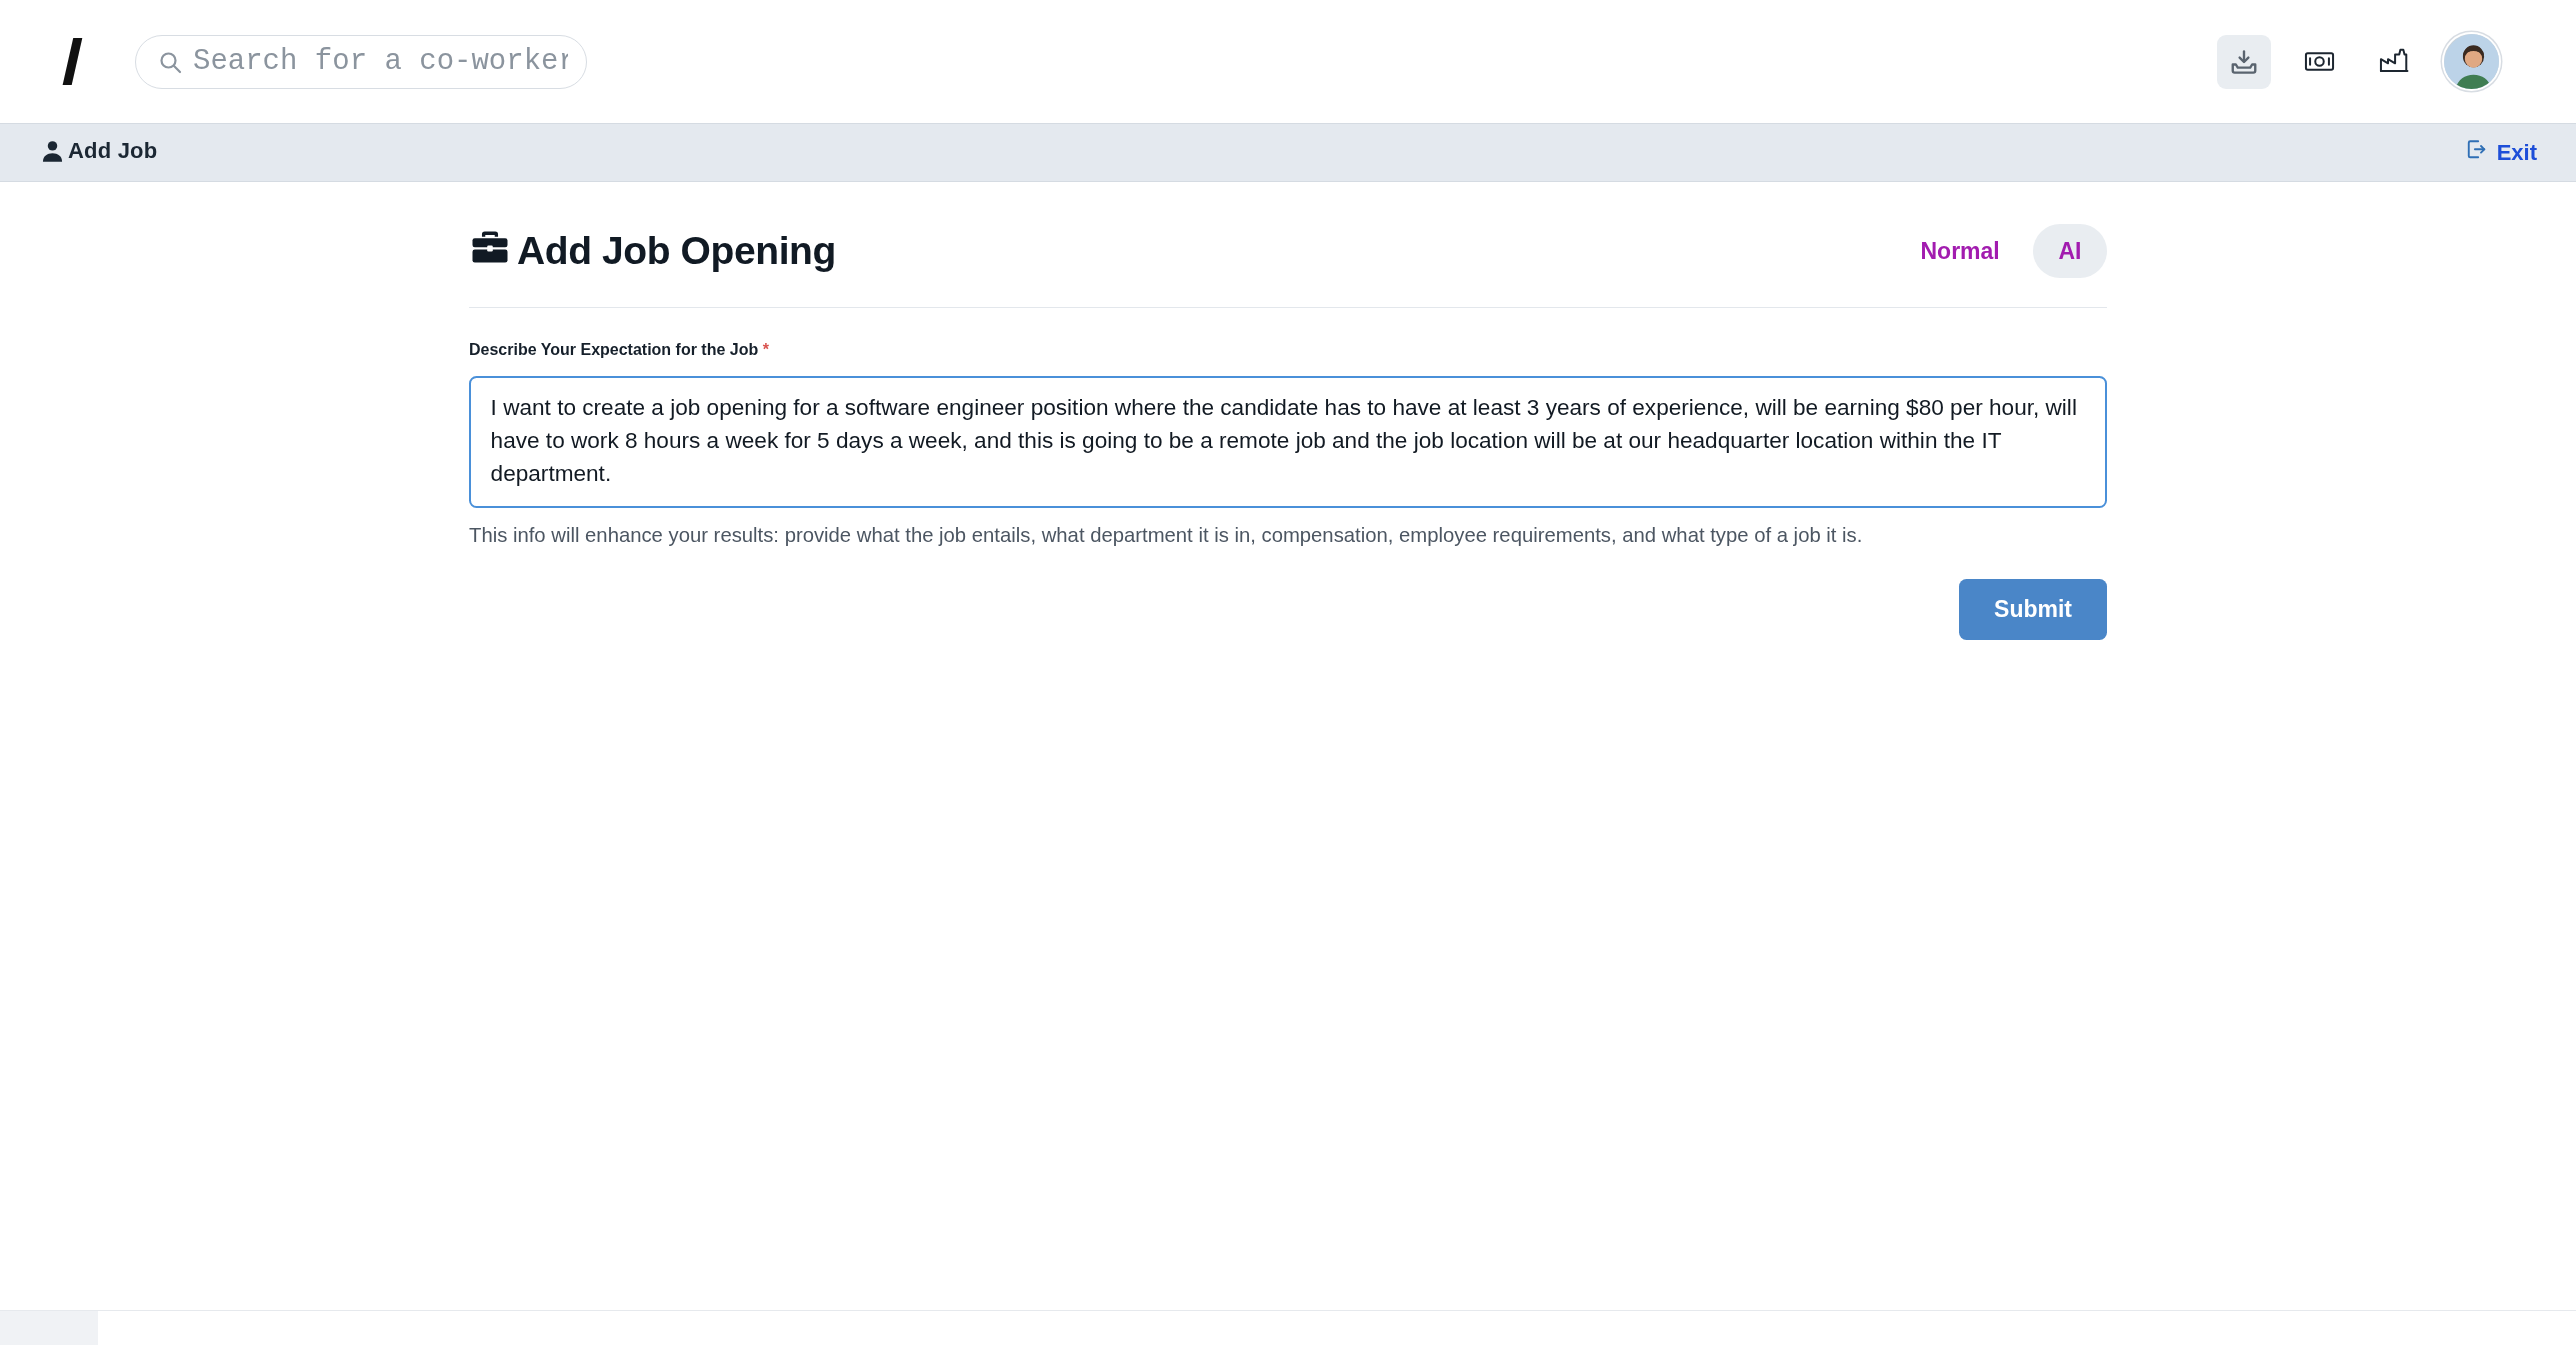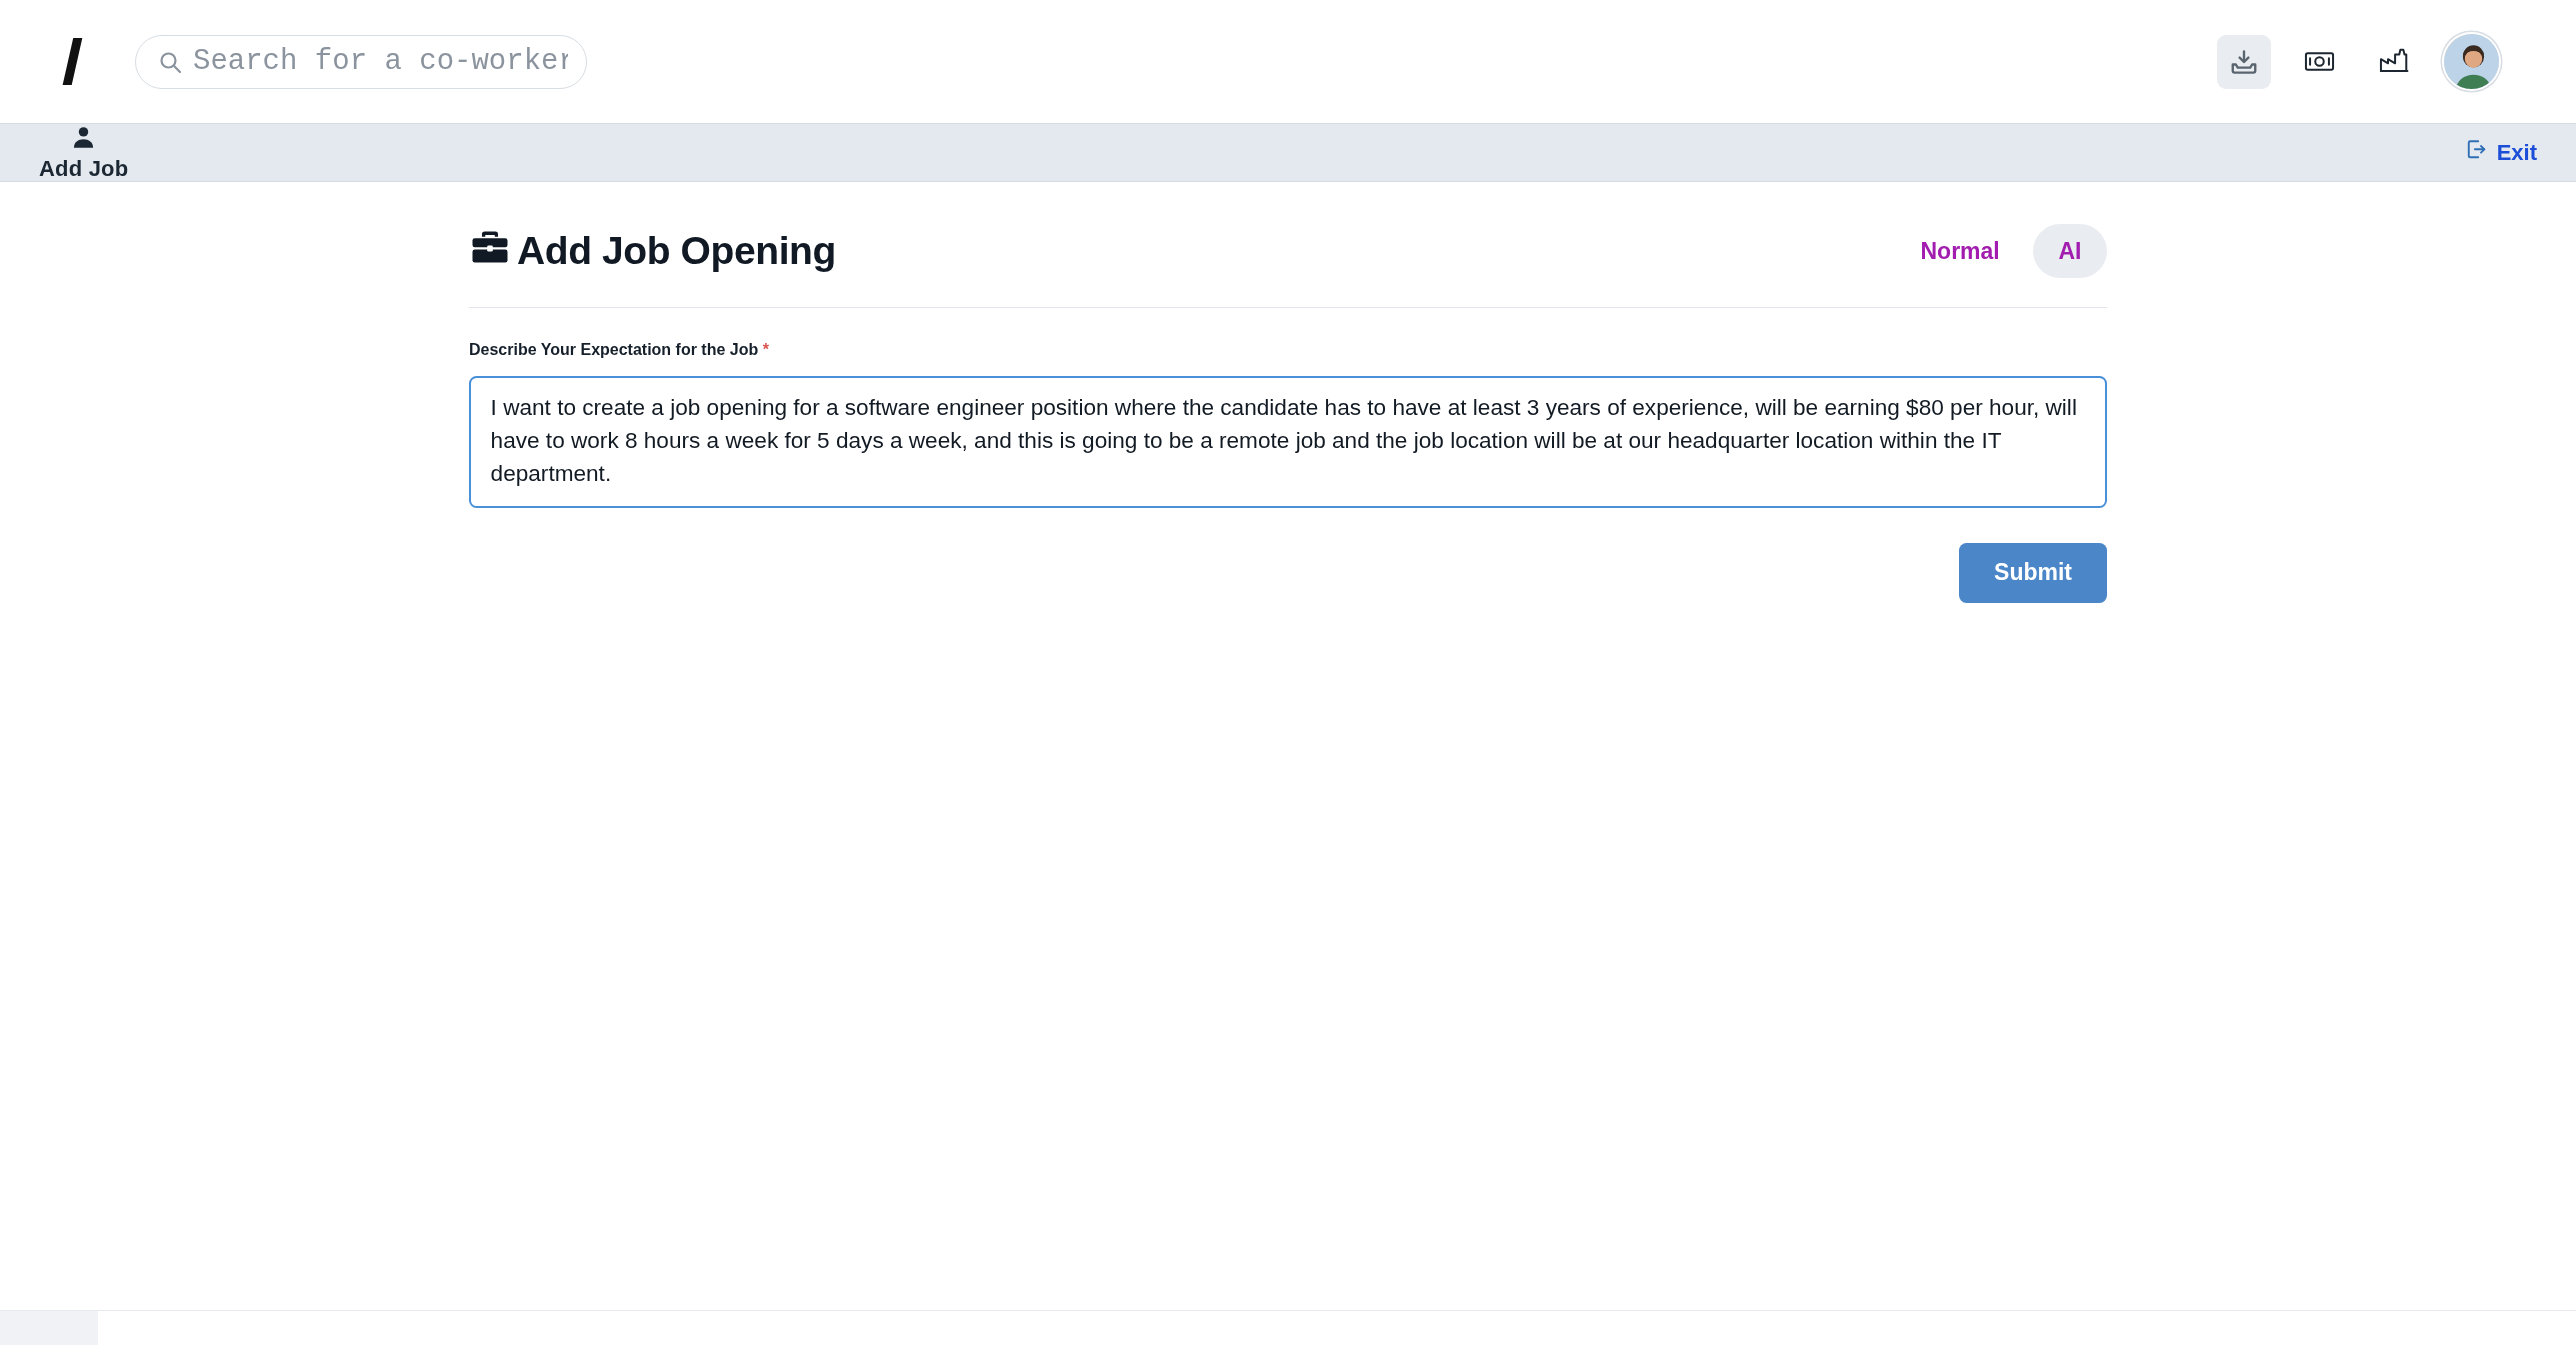--- a/index.html
+++ b/index.html
@@ -97,23 +97,21 @@
     height: 59px;
     background: #e4e9ef;
     display: flex;
     align-items: center;
     padding: 0 39px;
     border-top: 0.8px solid #d5dbe2;
     border-bottom: 0.8px solid #d5dbe2;
   }
   .subbar-left {
     display: flex;
-    align-items: center;
     gap: 2px;
-    flex-direction: column;
   }
   .subbar-title {
     font-size: 22px;
     font-weight: bold;
     color: #1b2733;
     letter-spacing: 0.2px;
   }
   .subbar-right {
     margin-left: auto;
     display: flex;
@@ -335,20 +333,21 @@
       </div>
     </div>
 
     <div class="field-label">
       <span>Describe Your Expectation for the Job</span>
       <span class="req">*</span>
     </div>
 
     <textarea class="textarea-box" placeholder="" style="">I want to create a job opening for a software engineer position where the candidate has to have at least 3 years of experience, will be earning $80 per hour, will have to work 8 hours a week for 5 days a week, and this is going to be a remote job and the job location will be at our headquarter location within the IT department.</textarea>
 
+    <div class="help-text">This info will enhance your results: provide what the job entails, what department it is in, compensation, employee requirements, and what type of a job it is.</div>
 
     <div class="submit-row">
       <button class="submit-btn">Submit</button>
     </div>
 
   </div>
 </div>
 
 <div class="bottom-strip">
   <div class="left-block"></div>

